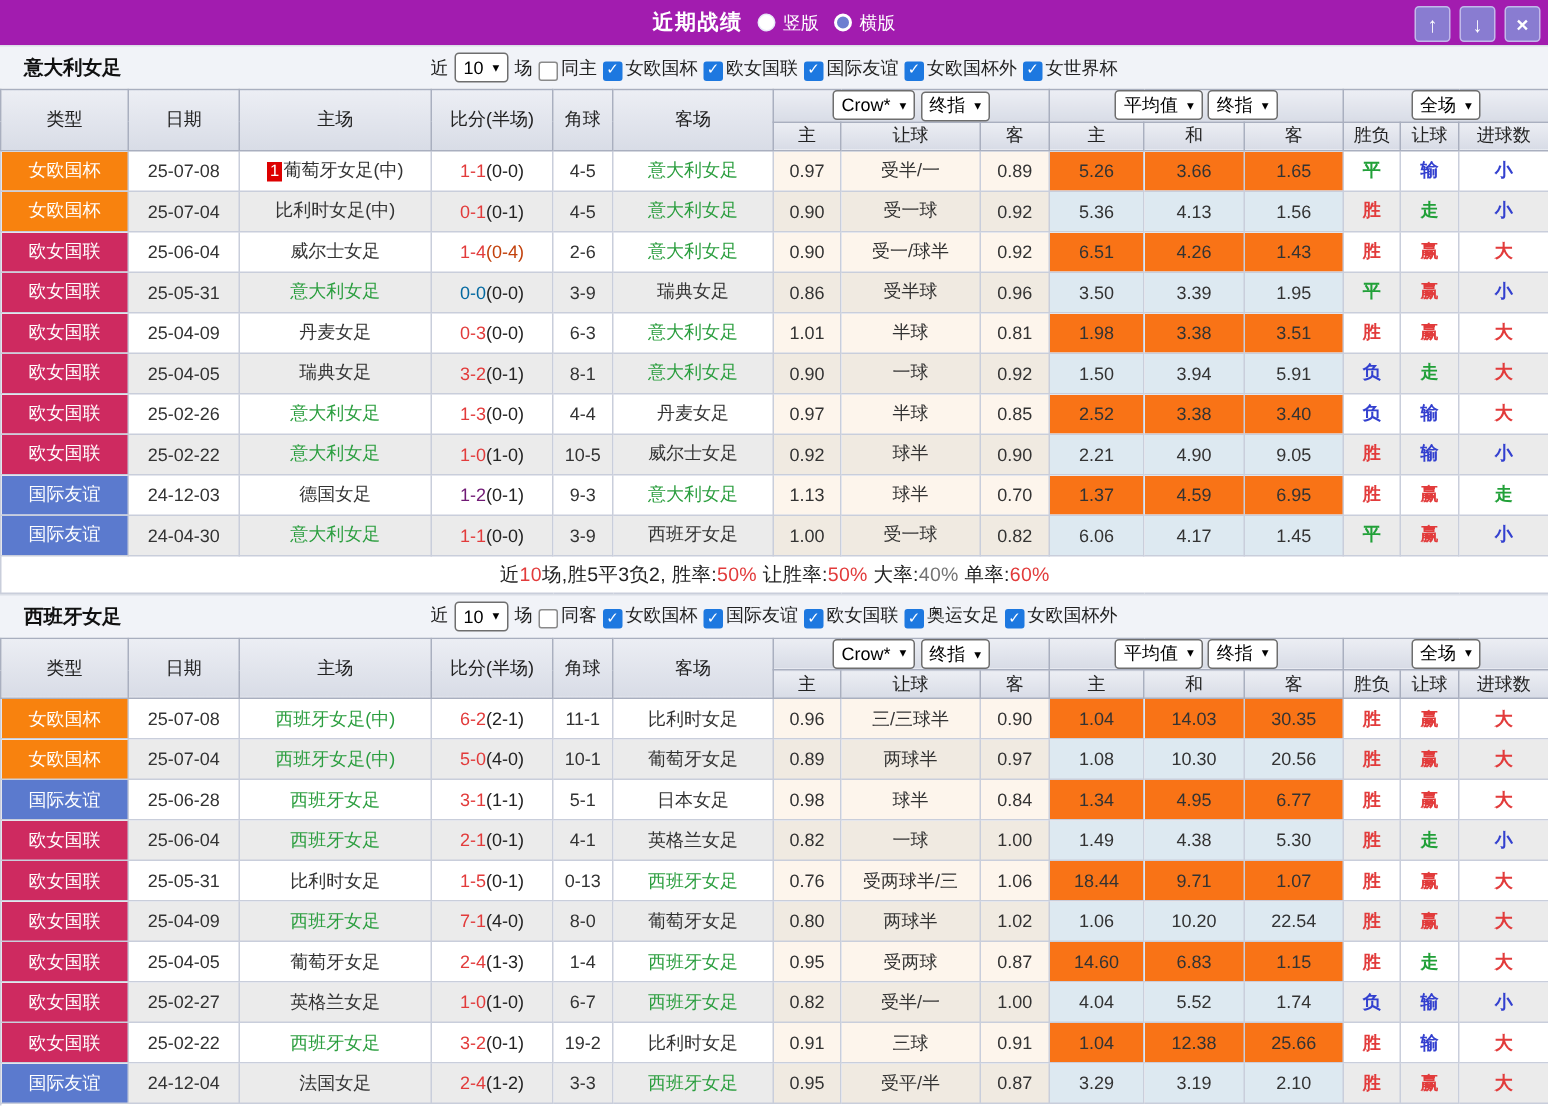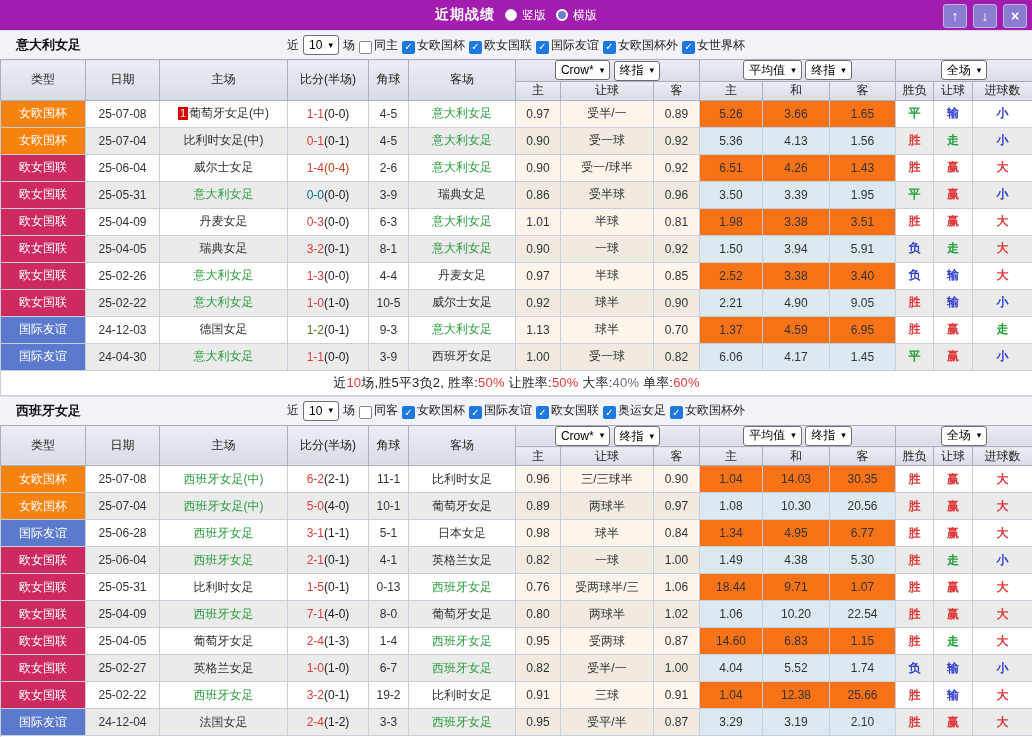--- a/index.html
+++ b/index.html
@@ -300,21 +300,21 @@
           <td class="avg">4.90</td>
           <td class="avg">9.05</td>
           <td class="res" style="color: rgb(226, 59, 59);">胜</td>
           <td class="res" style="color: rgb(51, 64, 207);">输</td>
           <td class="res" style="color: rgb(51, 64, 207);">小</td>
         </tr>
         <tr class="odd">
           <td class="league" style="background: rgb(91, 122, 206);">国际友谊</td>
           <td class="">24-12-03</td>
           <td class=""><span>德国女足</span></td>
-          <td class=""><span style="color: #4d7c0f;">1-2</span><span style="color: rgb(34, 34, 34);">(0-1)</span></td>
+          <td class=""><span style="color: #701a75;">1-2</span><span style="color: rgb(34, 34, 34);">(0-1)</span></td>
           <td class="">9-3</td>
           <td class=""><span style="color: rgb(43, 158, 63);">意大利女足</span></td>
           <td class="crow">1.13</td>
           <td class="crow">球半</td>
           <td class="crow">0.70</td>
           <td class="avg">1.37</td>
           <td class="avg">4.59</td>
           <td class="avg">6.95</td>
           <td class="res" style="color: rgb(226, 59, 59);">胜</td>
           <td class="res" style="color: rgb(226, 59, 59);">赢</td>

